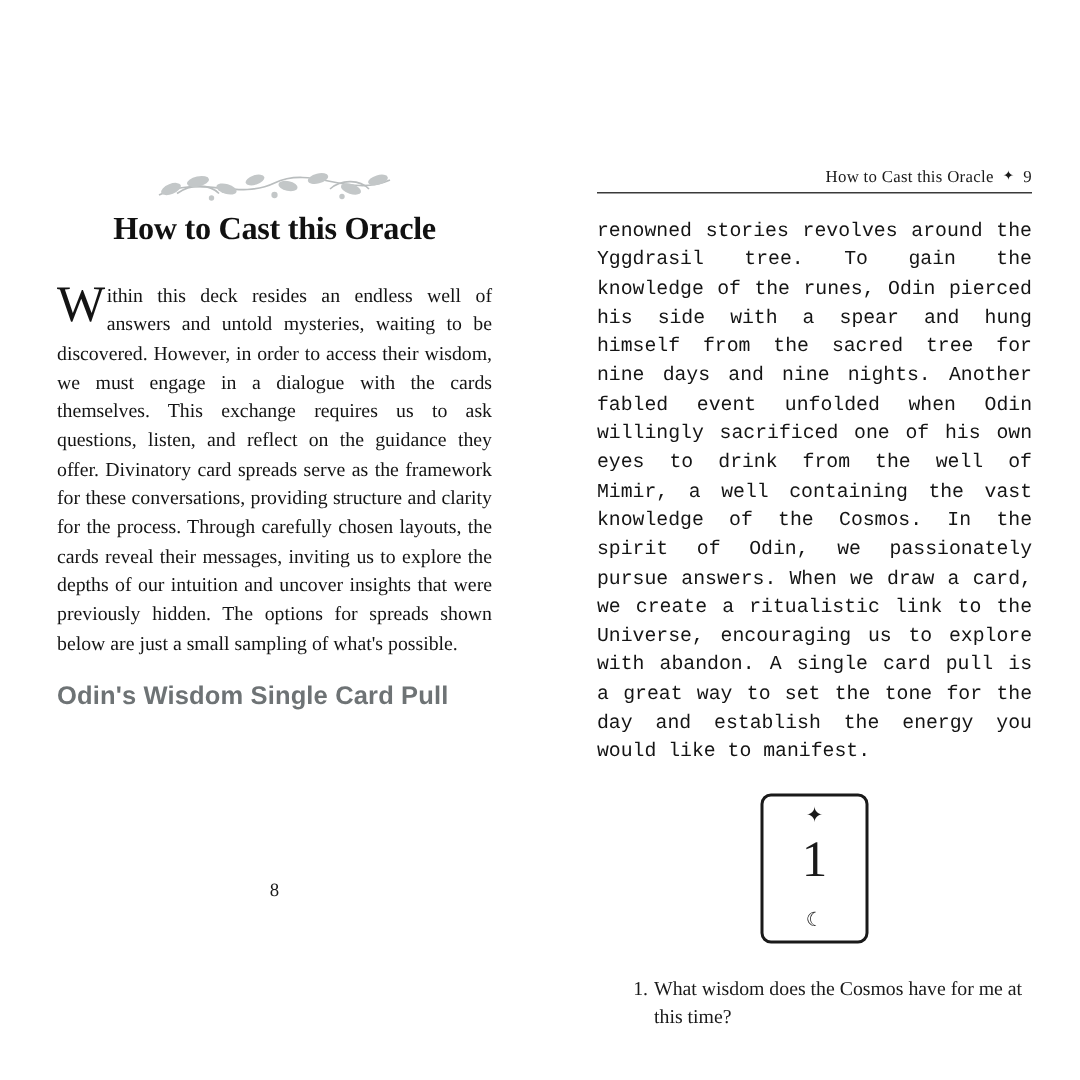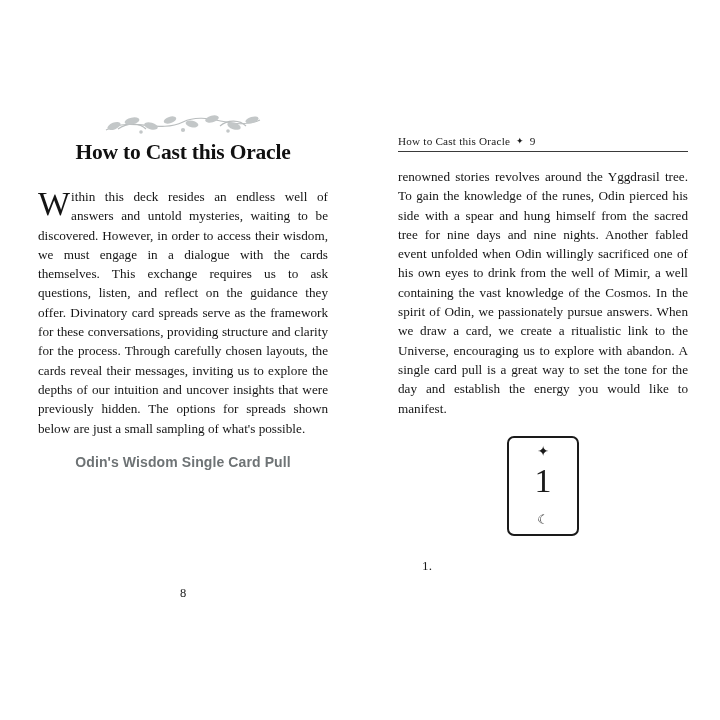--- a/index.html
+++ b/index.html
@@ -54,39 +54,40 @@
     font-size: 13.2px;
     line-height: 19.3px;
     text-align: justify;
     color: #141414;
     hyphens: auto;
     margin: 0;
   }
 
   .body-text.justify-last {
     text-align-last: left;
+    font-family: Liberation Mono, monospace;
   }
 
   .dropcap-para {
     position: relative;
   }
   .dropcap {
     float: left;
     font-family: "Liberation Serif", serif;
     font-size: 34px;
     line-height: 28px;
     font-weight: normal;
     padding: 2px 1px 0 0;
     margin-top: 1px;
   }
 
   .section-head {
     font-family: "Liberation Sans", sans-serif;
-    font-size: 14px;
-    text-align: center;
+    font-size: 17px;
+    text-align: left;
     color: #6e7375;
     margin: 16px 0 4px 0;
     letter-spacing: 0.1px;
   }
 
   .folio {
     position: absolute;
     font-size: 12.5px;
     color: #1a1a1a;
   }
@@ -102,27 +103,26 @@
     position: absolute;
     left: 398px;
     top: 112px;
     width: 290px;
     height: 500px;
   }
 
   .running-head {
     font-family: "Liberation Serif", serif;
     font-size: 11.2px;
-    text-align: left;
+    text-align: right;
     color: #1a1a1a;
     letter-spacing: 0.2px;
     padding-bottom: 4px;
     border-bottom: 1px solid #3a3a3a;
     margin-bottom: 15px;
-    margin-top: 23px;
   }
   .running-head .diamond {
     display: inline-block;
     padding: 0 6px;
     font-size: 9px;
     vertical-align: 1px;
   }
 
   
   .card-wrap {
@@ -241,17 +241,18 @@
       <div class="tarot-card">
         <div class="star">✦</div>
         <div class="num">1</div>
         <div class="moon">☾</div>
       </div>
     </div>
 
     <ol class="q-list">
       <li class="q-item">
         <span class="q-num">1.</span>
+        <span>What wisdom does the Cosmos have for me at this time?</span>
       </li>
     </ol>
   </div>
 
 </div>
 
 </body></html>

